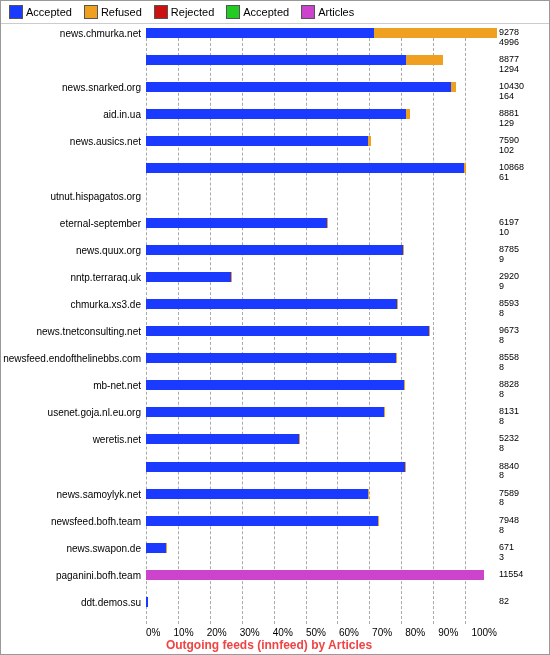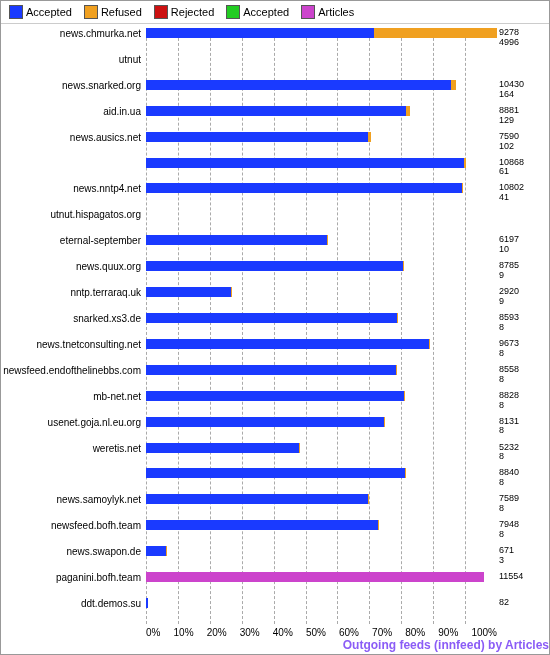--- a/index.html
+++ b/index.html
@@ -114,25 +114,25 @@
       display: flex;
       flex-direction: row;
       justify-content: space-between;
       font-size: 10px;
       color: #000;
     }
     .x-title {
       position: absolute;
       bottom: 2px;
       left: 0;
-      right: 0;
-      text-align: right;
+      right: 12px;
+      text-align: center;
       font-size: 12px;
       font-weight: bold;
-      color: #8b5cf6;
+      color: #ef4444;
     }
   </style>
 </head>
 <body>
 
 <div class="chart-container">
 
   <div class="legend" id="legend-row">
       <div class="legend-item">
         <span class="legend-color" style="background: rgb(26, 58, 255);"></span>
@@ -175,21 +175,25 @@
 
     <div class="bar-row">
           <div class="bar-label">news.chmurka.net</div>
           <div class="bar-segments">
             <div class="seg-accepted" style="width: 77.3167%; height: 100%;"></div>
             <div class="seg-refused" style="width: 41.6333%; height: 100%;"></div>
             <div class="bar-value">9278<br>4996</div>
           </div>
         </div>
         <div class="bar-row">
-          <div class="bar-label">utnut</div>
+          <div class="bar-segments">
+            <div class="seg-accepted" style="width: 73.975%; height: 100%;"></div>
+            <div class="seg-refused" style="width: 10.7833%; height: 100%;"></div>
+            <div class="bar-value">8877<br>1294</div>
+          </div>
         </div>
         <div class="bar-row">
           <div class="bar-label">news.snarked.org</div>
           <div class="bar-segments">
             <div class="seg-accepted" style="width: 86.9167%; height: 100%;"></div>
             <div class="seg-refused" style="width: 1.36667%; height: 100%;"></div>
             <div class="bar-value">10430<br>164</div>
           </div>
         </div>
         <div class="bar-row">
@@ -209,28 +213,20 @@
           </div>
         </div>
         <div class="bar-row">
           <div class="bar-segments">
             <div class="seg-accepted" style="width: 90.5667%; height: 100%;"></div>
             <div class="seg-refused" style="width: 0.508333%; height: 100%;"></div>
             <div class="bar-value">10868<br>61</div>
           </div>
         </div>
         <div class="bar-row">
-          <div class="bar-label">news.nntp4.net</div>
-          <div class="bar-segments">
-            <div class="seg-accepted" style="width: 90.0167%; height: 100%;"></div>
-            <div class="seg-refused" style="width: 0.341667%; height: 100%;"></div>
-            <div class="bar-value">10802<br>41</div>
-          </div>
-        </div>
-        <div class="bar-row">
           <div class="bar-label">utnut.hispagatos.org</div>
         </div>
         <div class="bar-row">
           <div class="bar-label">eternal-september</div>
           <div class="bar-segments">
             <div class="seg-accepted" style="width: 51.6417%; height: 100%;"></div>
             <div class="seg-refused" style="width: 0.0833333%; height: 100%;"></div>
             <div class="bar-value">6197<br>10</div>
           </div>
         </div>
@@ -244,21 +240,21 @@
         </div>
         <div class="bar-row">
           <div class="bar-label">nntp.terraraq.uk</div>
           <div class="bar-segments">
             <div class="seg-accepted" style="width: 24.3333%; height: 100%;"></div>
             <div class="seg-refused" style="width: 0.075%; height: 100%;"></div>
             <div class="bar-value">2920<br>9</div>
           </div>
         </div>
         <div class="bar-row">
-          <div class="bar-label">snarked.xs3.de</div>
+          <div class="bar-label">chmurka.xs3.de</div>
           <div class="bar-segments">
             <div class="seg-accepted" style="width: 71.6083%; height: 100%;"></div>
             <div class="seg-refused" style="width: 0.0666666%; height: 100%;"></div>
             <div class="bar-value">8593<br>8</div>
           </div>
         </div>
         <div class="bar-row">
           <div class="bar-label">news.tnetconsulting.net</div>
           <div class="bar-segments">
             <div class="seg-accepted" style="width: 80.6083%; height: 100%;"></div>

